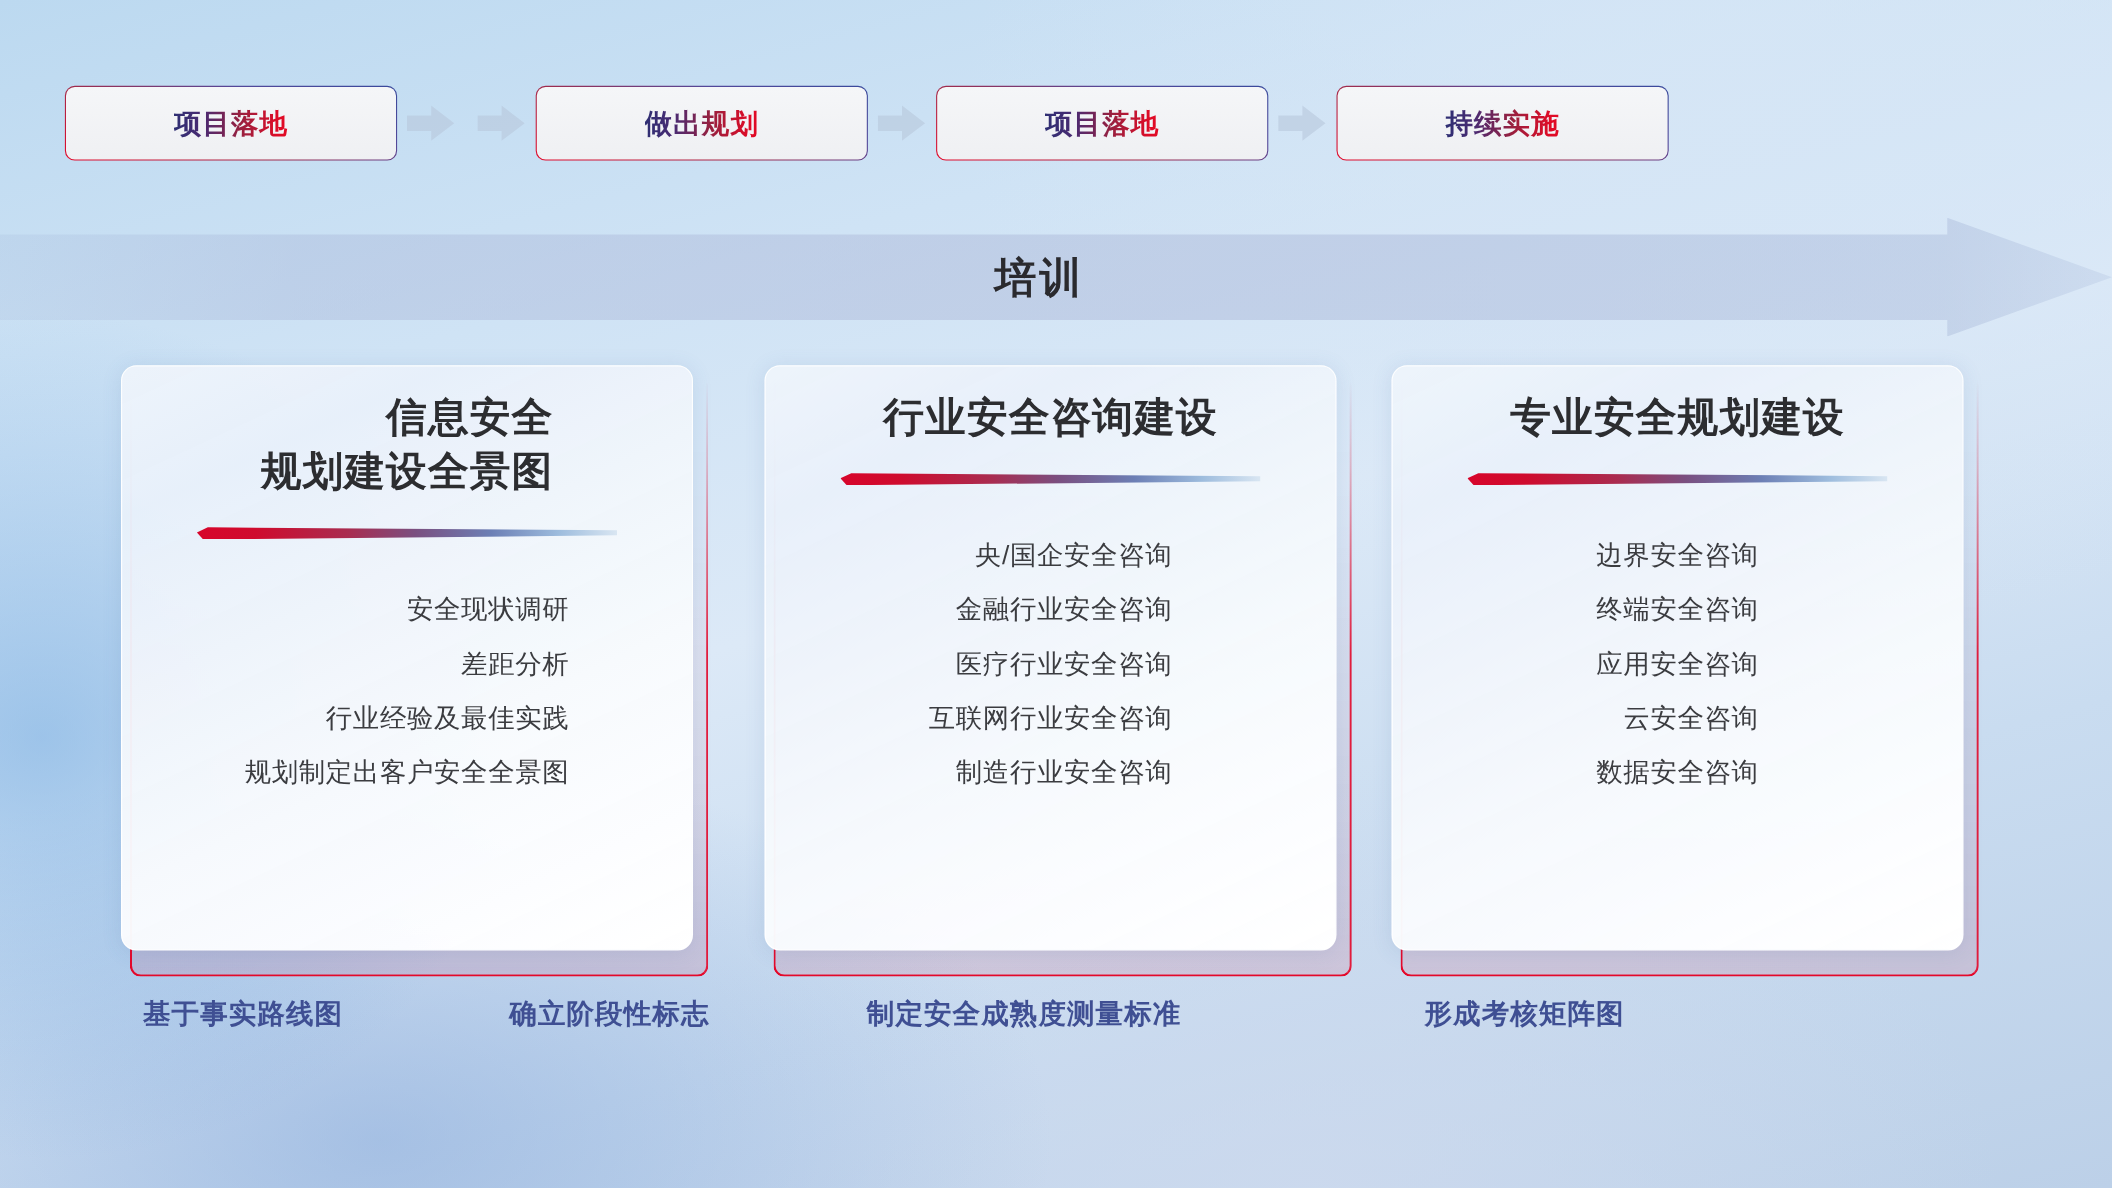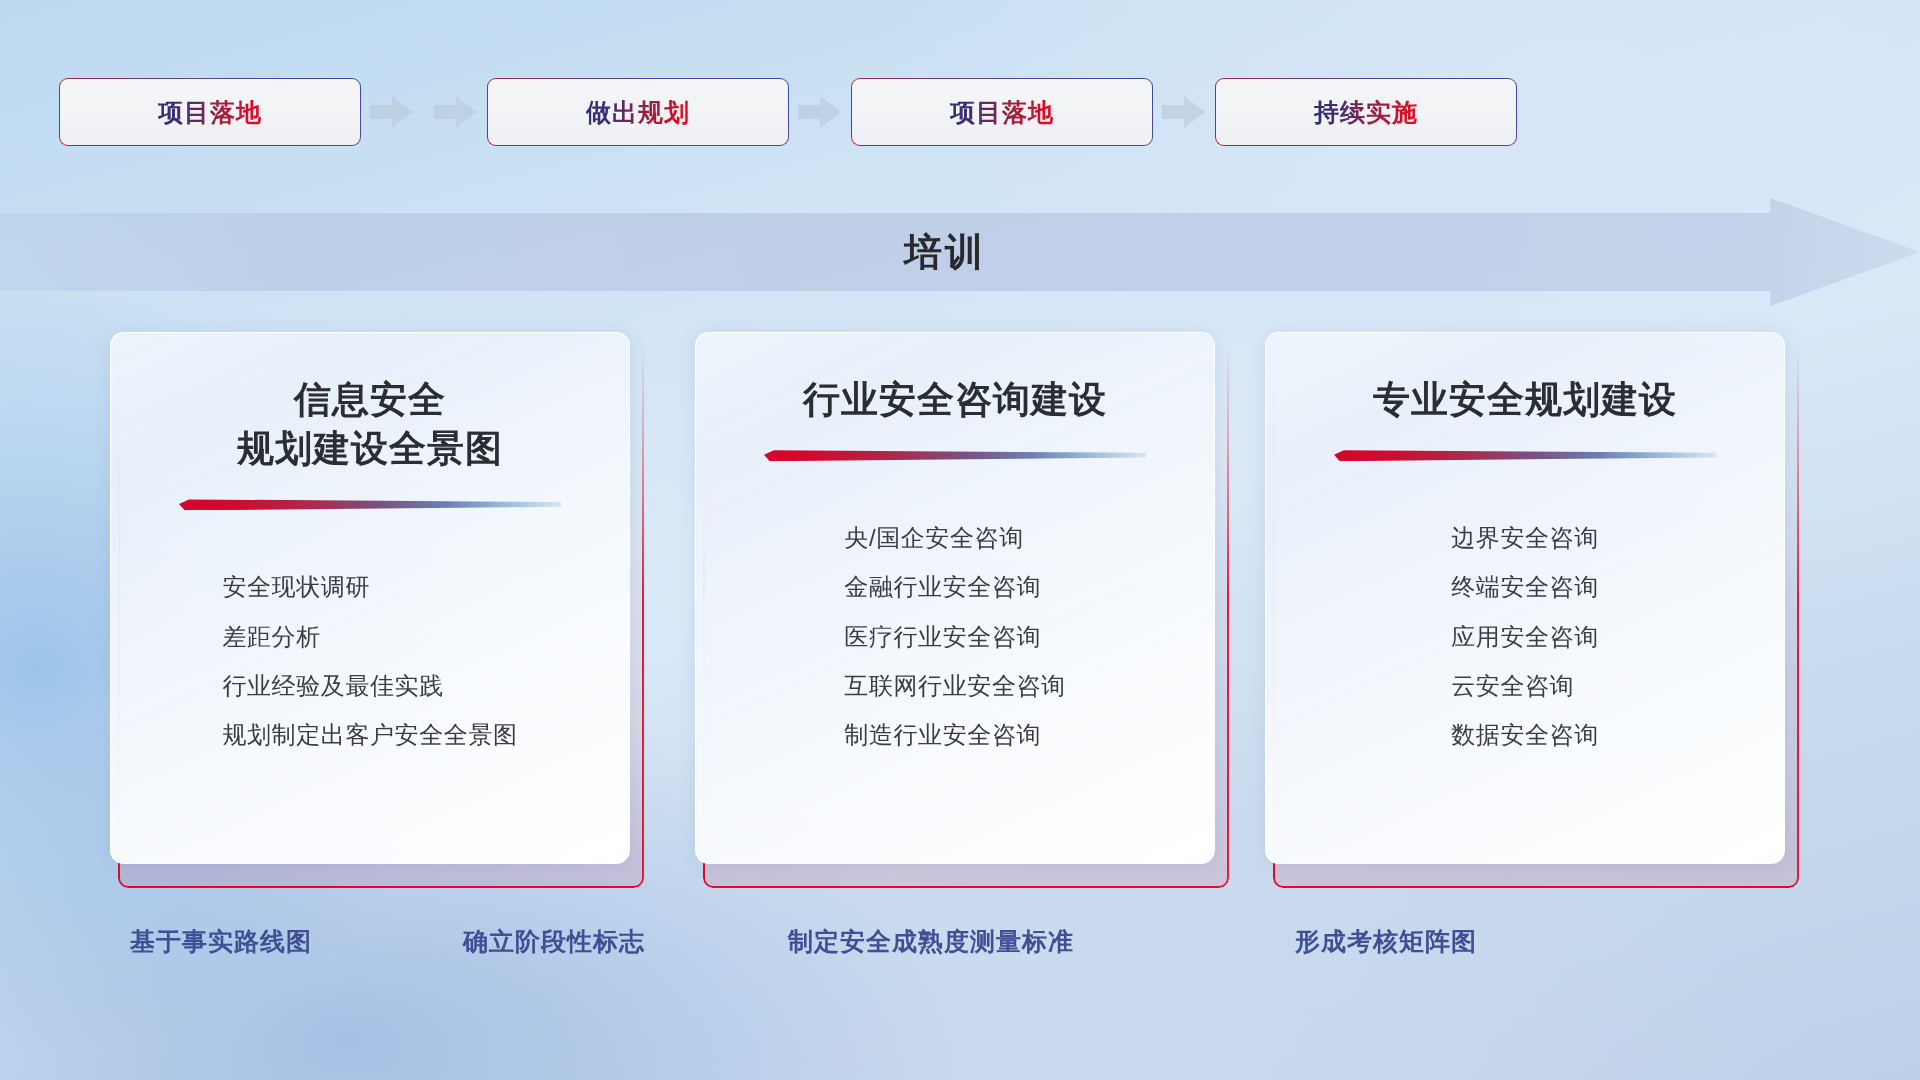--- a/index.html
+++ b/index.html
@@ -141,41 +141,41 @@
         rgba(247,250,253,0.98) 62%,
         rgba(252,253,255,0.99) 84%,
         rgba(255,255,255,1) 100%);
     box-shadow: 0 2px 18px rgba(70,110,160,0.13);
     overflow: hidden;
     display: flex;
     flex-direction: column;
     align-items: center;
   }
   .card-title {
-    margin-top: 42px;
-    text-align: center;
+    margin-top: 22px;
+    text-align: right;
     font-size: 37px;
     font-weight: 700;
     color: #2c2d30;
     line-height: 1.33;
     letter-spacing: 1px;
     white-space: pre-line;
   }
   .card-rule {
     width: 382px;
     height: 11px;
     margin-top: 26px;
     background: linear-gradient(90deg, #d7052b 0%, #cf0b2e 14%, #a92c50 36%, #7a4f80 52%, #6c7fb5 70%, #9dbcdd 86%, #d9e6f2 100%);
     clip-path: polygon(0 42%, 2.6% 0, 100% 24%, 100% 66%, 1.5% 100%);
     border-radius: 1px;
   }
   .card-list {
-    margin-top: 58px;
+    margin-top: 46px;
     display: flex; flex-direction: column;
-    align-items: flex-start;
+    align-items: flex-end;
     gap: 12px;
   }
   .card-list-item {
     font-size: 24px;
     color: #3b3c40;
     letter-spacing: 0.6px;
     line-height: 1.55;
     white-space: nowrap;
   }
 
@@ -186,21 +186,20 @@
     width: 1920px; height: 60px;
   }
   .caption {
     position: absolute;
     top: 0;
     font-size: 25px;
     font-weight: 700;
     color: #3f4f93;
     letter-spacing: 1px;
     white-space: nowrap;
-    margin-top: 20px;
   }
 </style>
 </head>
 <body>
 
 <div id="stage">
 
   <div id="steps">
 
     <div class="step-wrap">

